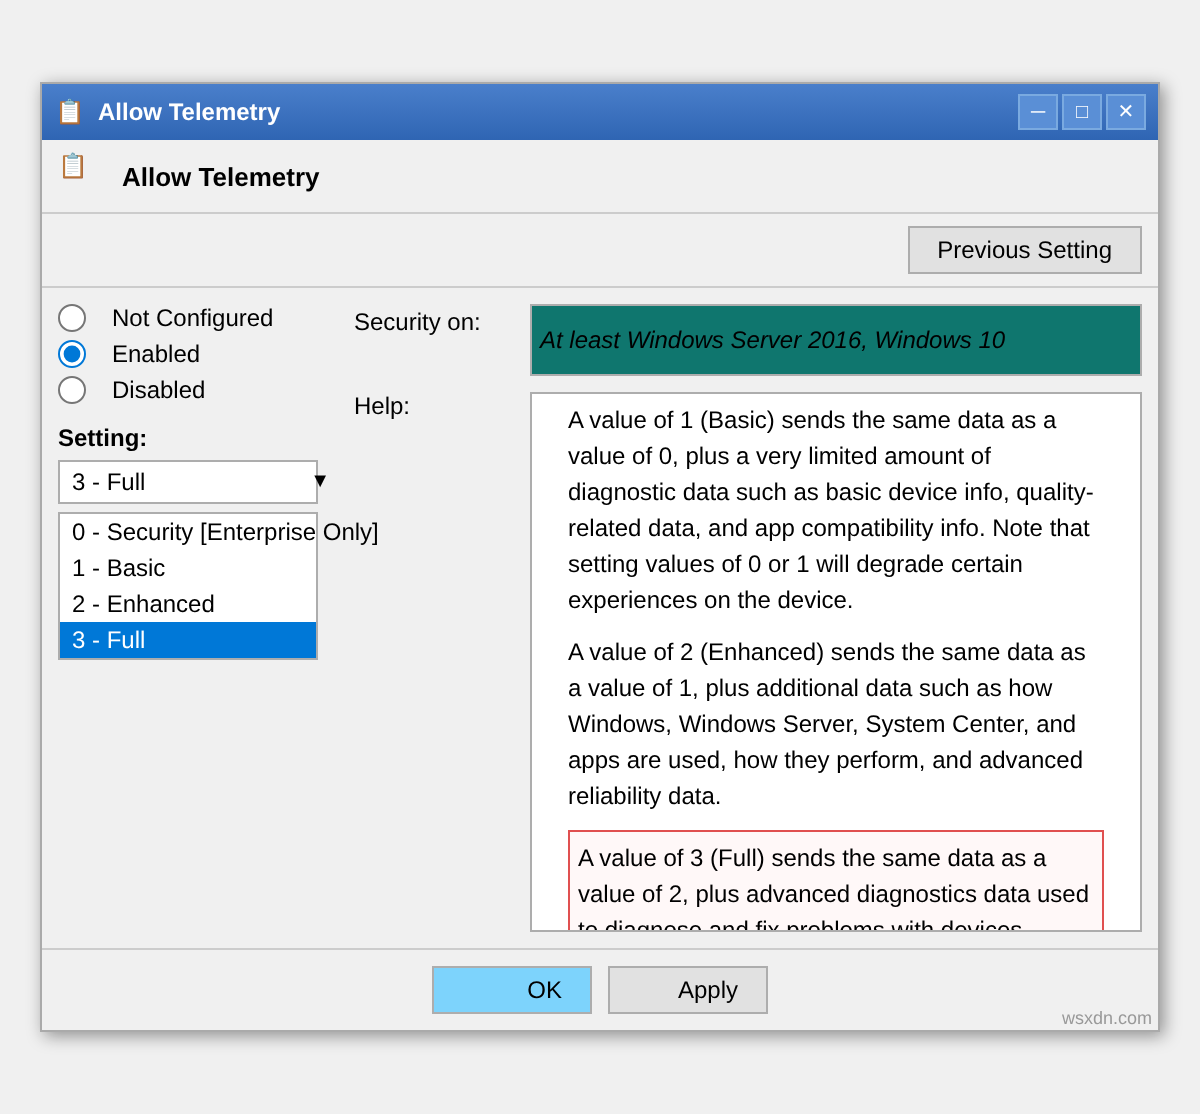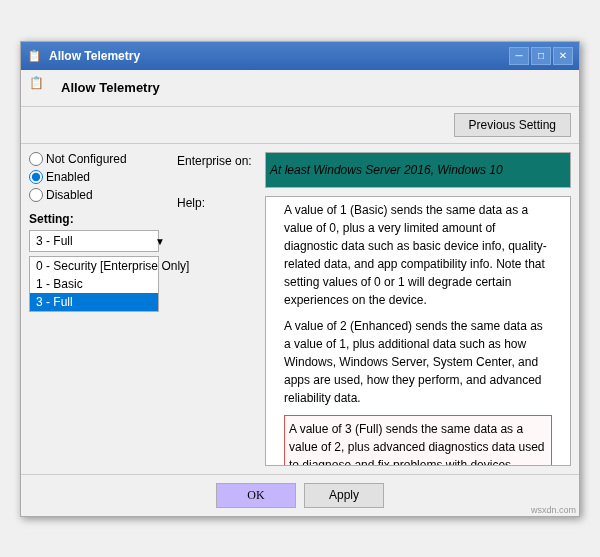--- a/index.html
+++ b/index.html
@@ -90,26 +90,25 @@
       border-bottom: 1px solid #ccc;
     }
 
     .btn {
       padding: 4px 14px;
       background: #e1e1e1;
       border: 1px solid #adadad;
       cursor: pointer;
       font-size: 12px;
       min-width: 80px;
-      text-align: center;
+      text-align: right;
     }
 
     .btn-primary {
-      background: #c4b5fd;
-      font-family: Liberation Serif, serif;
+      background: #7dd3fc;
     }
 
     .content {
       display: flex;
       padding: 8px;
       gap: 8px;
       background: #f0f0f0;
     }
 
     .left-panel {
@@ -120,21 +119,21 @@
     .radio-group {
       display: flex;
       flex-direction: column;
       gap: 4px;
       margin-bottom: 10px;
     }
 
     .radio-item {
       display: flex;
       align-items: center;
-      gap: 3px;
+      gap: 13px;
       cursor: pointer;
     }
 
     .radio-input {
       width: 14px;
       height: 14px;
       accent-color: #0078d7;
       cursor: pointer;
     }
 
@@ -345,29 +344,30 @@
             <option>0 - Security [Enterprise Only]</option>
             <option>1 - Basic</option>
             <option>2 - Enhanced</option>
           </select>
           <span class="dropdown-arrow">▼</span>
         </div>
 
         <div class="list-box">
           <div class="list-item">0 - Security [Enterprise Only]</div>
           <div class="list-item">1 - Basic</div>
+          <div class="list-item">2 - Enhanced</div>
           <div class="list-item selected">3 - Full</div>
         </div>
       </div>
 
       <div class="right-panel">
 
 
         <div class="field-row">
-          <span class="field-label">Enterprise on:</span>
+          <span class="field-label">Security on:</span>
           <div class="supported-box">At least Windows Server 2016, Windows 10</div>
         </div>
 
         <div class="help-section">
           <span class="help-label">Help:</span>
           <div class="help-content">
             <div class="help-paragraph">
               <span>A value of 1 (Basic) sends the same data as a value of 0, plus a very limited amount of diagnostic data such as basic device info, quality-related data, and app compatibility info. Note that setting values of 0 or 1 will degrade certain experiences on the device.</span>
             </div>
             <div class="help-paragraph">

